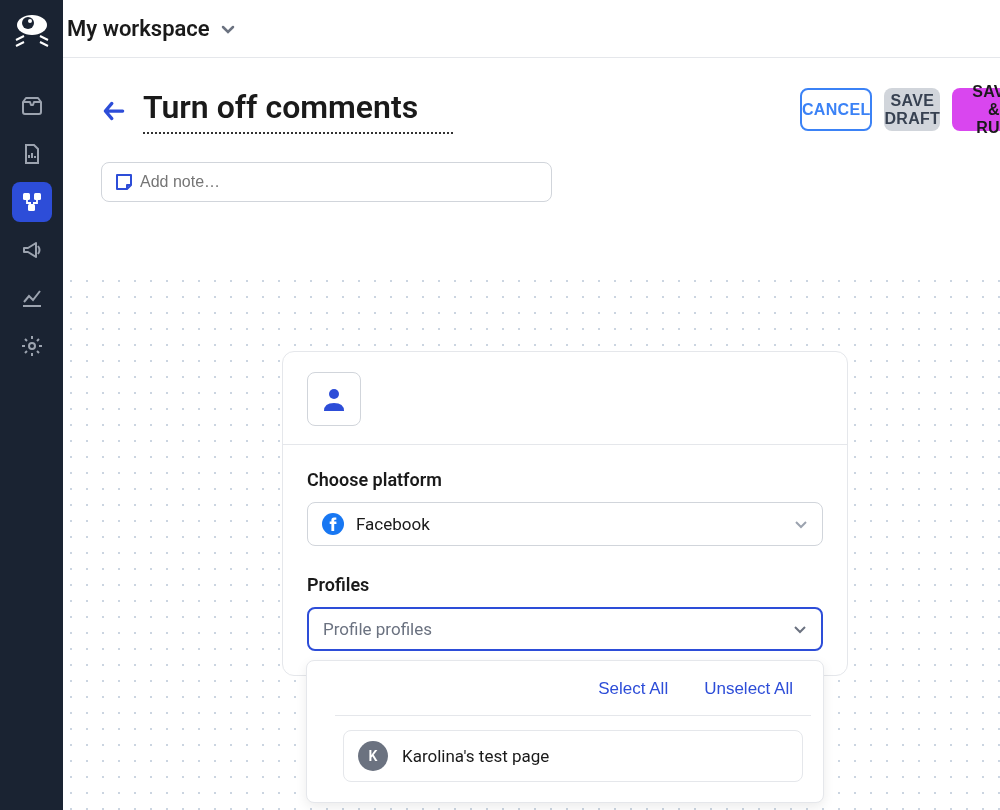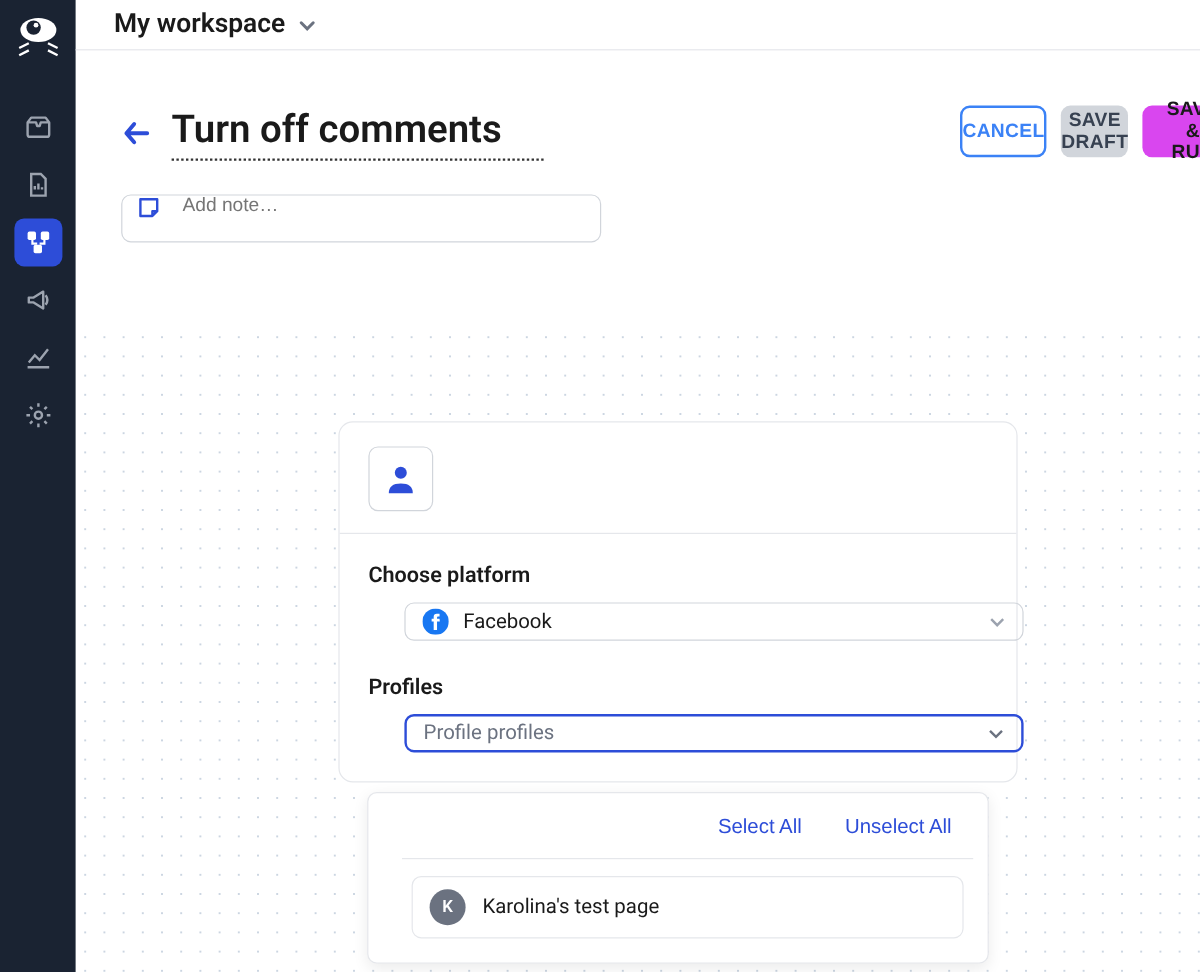--- a/index.html
+++ b/index.html
@@ -4,51 +4,51 @@
 <style>
 * { margin: 0; padding: 0; box-sizing: border-box; }
 body { font-family: -apple-system, BlinkMacSystemFont, 'Segoe UI', Roboto, Arial, sans-serif; background: #fff; width: 1000px; height: 810px; overflow: hidden; position: relative; }
 
 .sidebar { position: absolute; left: 0; top: 0; width: 63px; height: 810px; background: #1a2332; display: flex; flex-direction: column; align-items: center; padding-top: 10px; gap: 8px; }
 .sidebar-logo { width: 44px; height: 44px; display: flex; align-items: center; justify-content: center; margin-bottom: 24px; }
 .sidebar-item { width: 40px; height: 40px; border-radius: 8px; display: flex; align-items: center; justify-content: center; cursor: pointer; }
 .sidebar-item.active { background: #2d4dd8; }
 .sidebar-icon { width: 24px; height: 24px; }
 
-.topbar { position: absolute; left: 63px; top: 0; right: 0; height: 42px; border-bottom: 1px solid #e5e7eb; display: flex; align-items: center; padding: 0 32px; }
+.topbar { position: absolute; left: 63px; top: 0; right: 0; height: 58px; border-bottom: 1px solid #e5e7eb; display: flex; align-items: center; padding: 0 4px; }
 .workspace-selector { display: flex; align-items: center; gap: 10px; cursor: pointer; font-size: 22px; font-weight: 600; color: #1a1a1a; }
 
 .content { position: absolute; left: 63px; top: 58px; right: 0; bottom: 0; }
 
 .header-row { display: flex; align-items: flex-start; padding: 30px 32px 0 38px; }
 .header-left { flex: 1; }
 .title-row { display: flex; align-items: center; gap: 16px; }
 .back-arrow { width: 26px; height: 26px; cursor: pointer; }
 .page-title { font-size: 32px; font-weight: 600; color: #1a1a1a; border-bottom: 2px dotted #333; padding-bottom: 6px; display: inline-block; min-width: 310px;}
-.note-input-wrap { margin-top: 28px; margin-left: 0; width: 400px; height: 40px; border: 1px solid #d1d5db; border-radius: 8px; display: flex; align-items: flex-start; padding: 0 12px; gap: 18px; }
+.note-input-wrap { margin-top: 28px; margin-left: 0; width: 451px; height: 40px; border: 1px solid #d1d5db; border-radius: 8px; display: flex; align-items: center; padding: 0 12px; gap: 6px; }
 .note-icon { width: 20px; height: 20px; }
 .note-input { border: none; outline: none; font-size: 16px; color: #6b7280; flex: 1; background: transparent; }
 
 .action-buttons { display: flex; flex-direction: row; gap: 12px; width: 168px; }
 .btn { height: 43px; border-radius: 8px; font-size: 16px; font-weight: 700; cursor: pointer; border: none; display: flex; align-items: center; justify-content: center; letter-spacing: 0.3px; }
 .btn-cancel { background: #fff; border: 2px solid #3b82f6; color: #3b82f6; }
 .btn-draft { background: #d1d5db; color: #374151; }
 .btn-run { background: #d946ef; color: #1a1a1a; padding-left: 20px; }
 
 .canvas { position: absolute; left: 0; right: 0; top: 215px; bottom: 0; background-image: radial-gradient(circle, #cbd5e1 1px, transparent 1px); background-size: 16px 16px; background-position: 0 0; }
 
 .card { position: absolute; left: 219px; top: 78px; width: 566px; background: #fff; border: 1px solid #e5e7eb; border-radius: 12px; }
 .card-header { display: flex; align-items: flex-start; gap: 18px; padding: 20px 24px 18px 24px; }
 .card-icon-box { width: 54px; height: 54px; border: 1px solid #d1d5db; border-radius: 8px; display: flex; align-items: center; justify-content: center; }
 .card-titles h2 { font-size: 26px; font-weight: 700; color: #1a1a1a; margin-bottom: 4px; }
 .card-titles p { font-size: 16px; color: #4b5563; }
 .card-divider { height: 1px; background: #e5e7eb; }
 .card-body { padding: 24px; }
 .field-label { font-size: 18px; font-weight: 600; color: #1a1a1a; margin-bottom: 12px; }
-.select-box { width: 100%; height: 32px; border: 1px solid #d1d5db; border-radius: 8px; display: flex; align-items: center; padding: 0 14px; gap: 12px; cursor: pointer; margin-bottom: 28px; margin-left: 30px; }
+.select-box { width: 100%; height: 44px; border: 1px solid #d1d5db; border-radius: 8px; display: flex; align-items: center; padding: 0 14px; gap: 12px; cursor: pointer; margin-bottom: 28px; }
 .select-box.focused { border: 2px solid #2d4dd8; margin-bottom: 0; }
 .select-value { font-size: 17px; color: #1a1a1a; flex: 1; }
 .select-placeholder { color: #6b7280; }
 .fb-icon { width: 22px; height: 22px; }
 .chevron { width: 14px; height: 14px; }
 
 .dropdown { position: absolute; left: 243px; top: 387px; width: 518px; background: #fff; border: 1px solid #e5e7eb; border-radius: 8px; box-shadow: 0 4px 12px rgba(0,0,0,0.08); padding: 18px 12px 20px 28px; }
 .dropdown-actions { display: flex; justify-content: flex-end; gap: 36px; padding: 0 18px 16px 18px; border-bottom: 1px solid #e5e7eb; margin-bottom: 14px; }
 .dropdown-action { color: #2d4dd8; font-size: 17px; font-weight: 500; cursor: pointer; background: none; border: none; }
 .dropdown-item { display: flex; align-items: center; gap: 14px; padding: 10px 14px; border: 1px solid #e5e7eb; border-radius: 8px; cursor: pointer; margin: 0 8px; }

